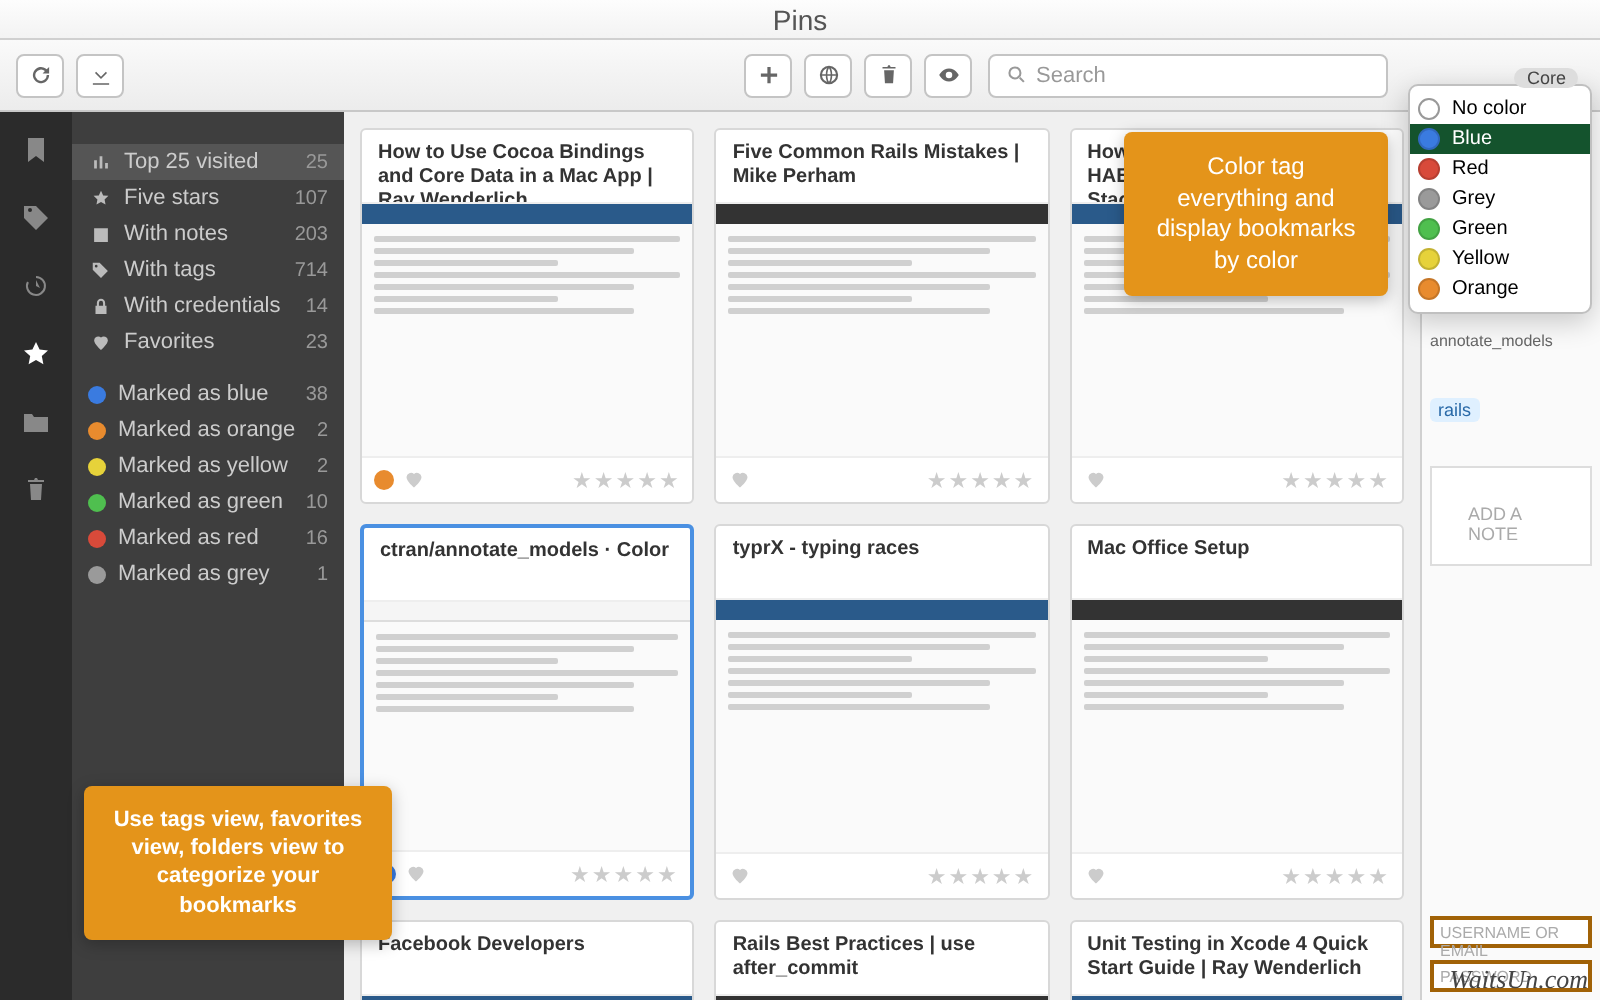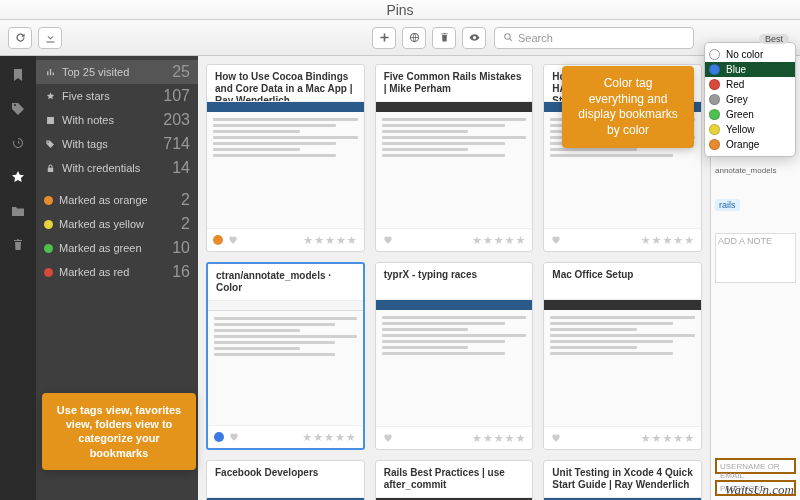--- a/index.html
+++ b/index.html
@@ -14,28 +14,28 @@
 .toolbar .spacer { flex: 1; }
 .search { width: 200px; height: 22px; border: 1px solid #c4c4c4; border-radius: 4px; background: #fff; font-size: 11px; padding: 0 8px; color: #999; display: flex; align-items: center; gap: 4px; }
 
 .main { display: flex; height: calc(500px - 56px); }
 
 .strip { width: 36px; background: #2b2b2b; display: flex; flex-direction: column; align-items: center; padding-top: 10px; gap: 16px; }
 .strip-icon { width: 18px; height: 18px; color: #888; display: flex; align-items: center; justify-content: center; cursor: pointer; }
 .strip-icon.active { color: #fff; }
 .strip-icon svg { width: 16px; height: 16px; fill: currentColor; }
 
-.sidebar { width: 162px; background: #3e3e3e; color: #ccc; font-size: 11px; padding: 4px 0; overflow: hidden; }
+.sidebar { width: 136px; background: #3e3e3e; color: #ccc; font-size: 11px; padding: 16px 0; overflow: hidden; }
 .sb-row { display: flex; align-items: center; padding: 3px 8px; gap: 6px; cursor: pointer; }
 .sb-row.sel { background: #555; }
 .sb-ico { width: 12px; height: 12px; display: flex; align-items: center; justify-content: center; color: #bbb; }
 .sb-ico svg { width: 11px; height: 11px; fill: currentColor; }
 .sb-dot { width: 9px; height: 9px; border-radius: 50%; }
 .sb-label { flex: 1; white-space: nowrap; overflow: hidden; }
-.sb-count { color: #999; font-size: 16px; }
+.sb-count { color: #999; font-size: 10px; }
 .sb-div { height: 8px; }
 
 .content { flex: 1; background: #f0f0f0; overflow: hidden; padding: 8px; display: grid; grid-template-columns: repeat(3, 1fr); gap: 10px; align-content: start; }
 .card { background: #fff; border: 1px solid #d8d8d8; border-radius: 3px; height: 188px; display: flex; flex-direction: column; overflow: hidden; }
 .card.sel { border: 2px solid #4a90e2; }
 .card-title { padding: 6px 8px; font-size: 10px; font-weight: 600; color: #333; line-height: 1.2; height: 36px; overflow: hidden; }
 .card-thumb { flex: 1; background: #fafafa; border-top: 1px solid #eee; border-bottom: 1px solid #eee; position: relative; overflow: hidden; }
 .card-foot { height: 22px; display: flex; align-items: center; padding: 0 6px; gap: 4px; }
 .card-foot .dot { width: 10px; height: 10px; border-radius: 50%; }
 .card-foot .hrt { width: 12px; height: 12px; }
@@ -45,21 +45,21 @@
 .thumb-bar { height: 10px; background: #2a5a8a; }
 .thumb-bar.dark { background: #333; }
 .thumb-bar.git { background: #f5f5f5; border-bottom:1px solid #ddd; }
 .thumb-lines { padding: 6px; }
 .thumb-lines .ln { height: 3px; background: #d0d0d0; margin-bottom: 3px; border-radius: 1px; }
 .thumb-lines .ln.short { width: 60%; }
 .thumb-lines .ln.med { width: 85%; }
 
 .rightpanel { width: 90px; background: #fafafa; border-left: 1px solid #d0d0d0; font-size: 9px; color: #888; padding: 4px; display: flex; flex-direction: column; gap: 6px; }
 .rp-tag { background: #dff0ff; color: #2a6aa8; border-radius: 3px; padding: 1px 4px; width: fit-content; font-size: 9px; }
-.rp-note { border: 1px solid #ddd; background: #fff; height: 50px; padding: 2px; color: #aaa; }
+.rp-note { border: 1px solid #ddd; background: #fff; height: 50px; padding: 18px; color: #aaa; }
 .rp-field { border: 2px solid #a16207; background: #fff; height: 16px; padding: 2px 3px; color: #aaa; font-size: 8px; }
 .rp-crumb { font-size: 8px; color: #666; white-space: nowrap; overflow: hidden; }
 
 
 .color-pop { position: absolute; top: 42px; right: 4px; width: 92px; background: #fff; border: 1px solid #c0c0c0; border-radius: 5px; box-shadow: 0 4px 14px rgba(0,0,0,.2); padding: 4px 0; font-size: 10px; z-index: 50; }
 .cp-row { display: flex; align-items: center; gap: 6px; padding: 2px 4px; cursor: pointer; }
 .cp-row.sel { background: #14532d; color: #fff; }
 .cp-dot { width: 11px; height: 11px; border-radius: 50%; border: 1px solid rgba(0,0,0,.15); }
 .cp-nocolor { width: 11px; height: 11px; border-radius: 50%; border: 1.5px solid #999; }
 .cp-edit { position: absolute; top: -9px; right: 6px; font-size: 9px; background: #ddd; border-radius: 6px; padding: 0 6px; color: #444; }
@@ -196,40 +196,59 @@
       </div>
       <div class="sb-row">
         <span class="sb-ico">
           <svg viewBox="0 0 16 16">
             <path d="M5 7V5a3 3 0 1 1 6 0v2h1v6H4V7zm1.5 0h3V5a1.5 1.5 0 1 0-3 0z"></path>
           </svg>
         </span>
         <span class="sb-label">With credentials</span>
         <span class="sb-count">14</span>
       </div>
+      <div class="sb-row">
+        <span class="sb-ico">
+          <svg viewBox="0 0 16 16">
+            <path d="M8 13S3 9 3 6a3 3 0 0 1 5-2 3 3 0 0 1 5 2c0 3-5 7-5 7z"></path>
+          </svg>
+        </span>
+        <span class="sb-label">Favorites</span>
+        <span class="sb-count">23</span>
+      </div>
       <div class="sb-div"></div>
+      <div class="sb-row">
+        <span class="sb-dot" style="background:#3a7be0"></span>
+        <span class="sb-label">Marked as blue</span>
+        <span class="sb-count">38</span>
+      </div>
       <div class="sb-row">
         <span class="sb-dot" style="background:#e88b2e"></span>
         <span class="sb-label">Marked as orange</span>
         <span class="sb-count">2</span>
       </div>
       <div class="sb-row">
         <span class="sb-dot" style="background:#e6d23a"></span>
         <span class="sb-label">Marked as yellow</span>
         <span class="sb-count">2</span>
       </div>
       <div class="sb-row">
         <span class="sb-dot" style="background:#4fbf4f"></span>
         <span class="sb-label">Marked as green</span>
         <span class="sb-count">10</span>
       </div>
       <div class="sb-row">
         <span class="sb-dot" style="background:#d84a3a"></span>
         <span class="sb-label">Marked as red</span>
         <span class="sb-count">16</span>
+      </div>
+      <div class="sb-row">
+        <span class="sb-dot" style="background:#9a9a9a"></span>
+        <span class="sb-label">Marked as grey</span>
+        <span class="sb-count">1</span>
       </div>
     </div>
 
   <div class="content" id="cards">
       <div class="card">
         <div class="card-title">How to Use Cocoa Bindings and Core Data in a Mac App | Ray Wenderlich</div>
         <div class="card-thumb">
           <div class="thumb-bar "></div>
           <div class="thumb-lines">
             <div class="ln"></div>
@@ -382,21 +401,21 @@
     <span class="rp-tag">rails</span>
     <div style="height:10px"></div>
     <div class="rp-note">ADD A NOTE</div>
     <div style="flex:1"></div>
     <div class="rp-field">USERNAME OR EMAIL</div>
     <div class="rp-field">PASSWORD</div>
   </div>
 </div>
 
 <div class="color-pop" id="colorpop">
-  <div class="cp-edit">Best</div>
+  <div class="cp-edit">Core</div>
 <div class="cp-row">
       <span class="cp-nocolor"></span>
       <span>No color</span>
     </div>
     <div class="cp-row sel">
       <span class="cp-dot" style="background:#3a7be0"></span>
       <span>Blue</span>
     </div>
     <div class="cp-row">
       <span class="cp-dot" style="background:#d84a3a"></span>

